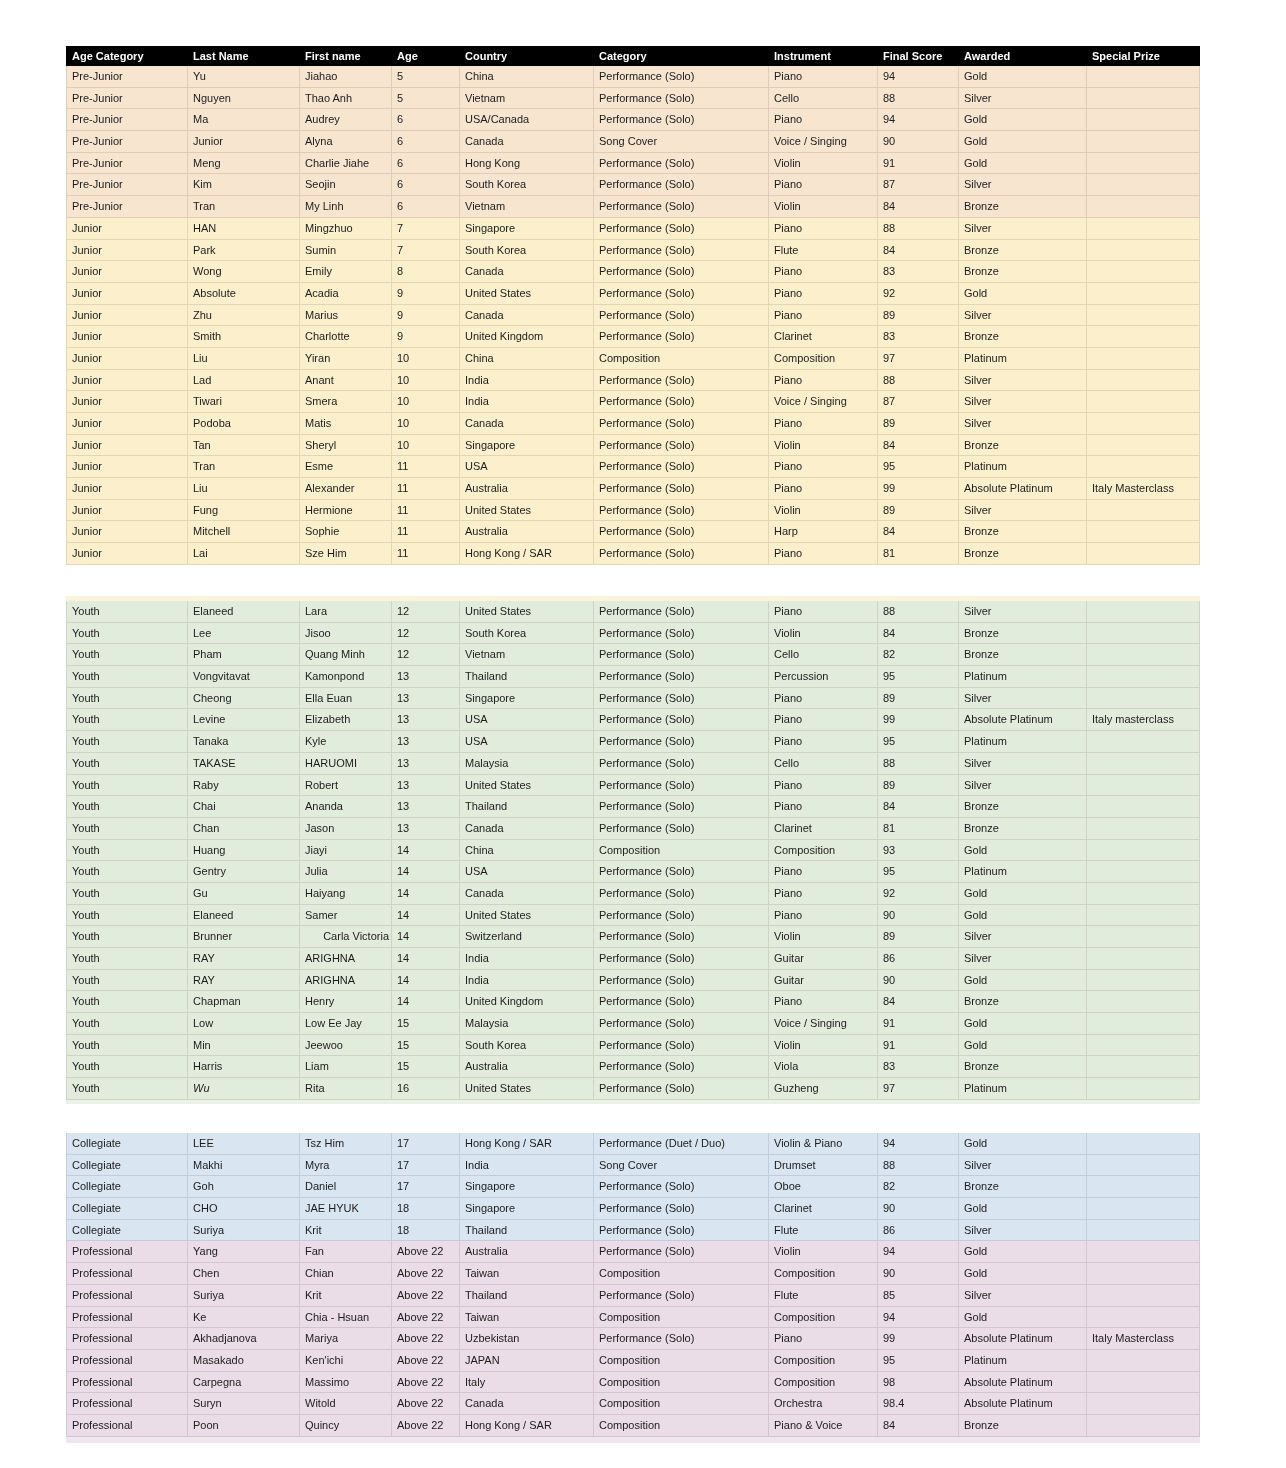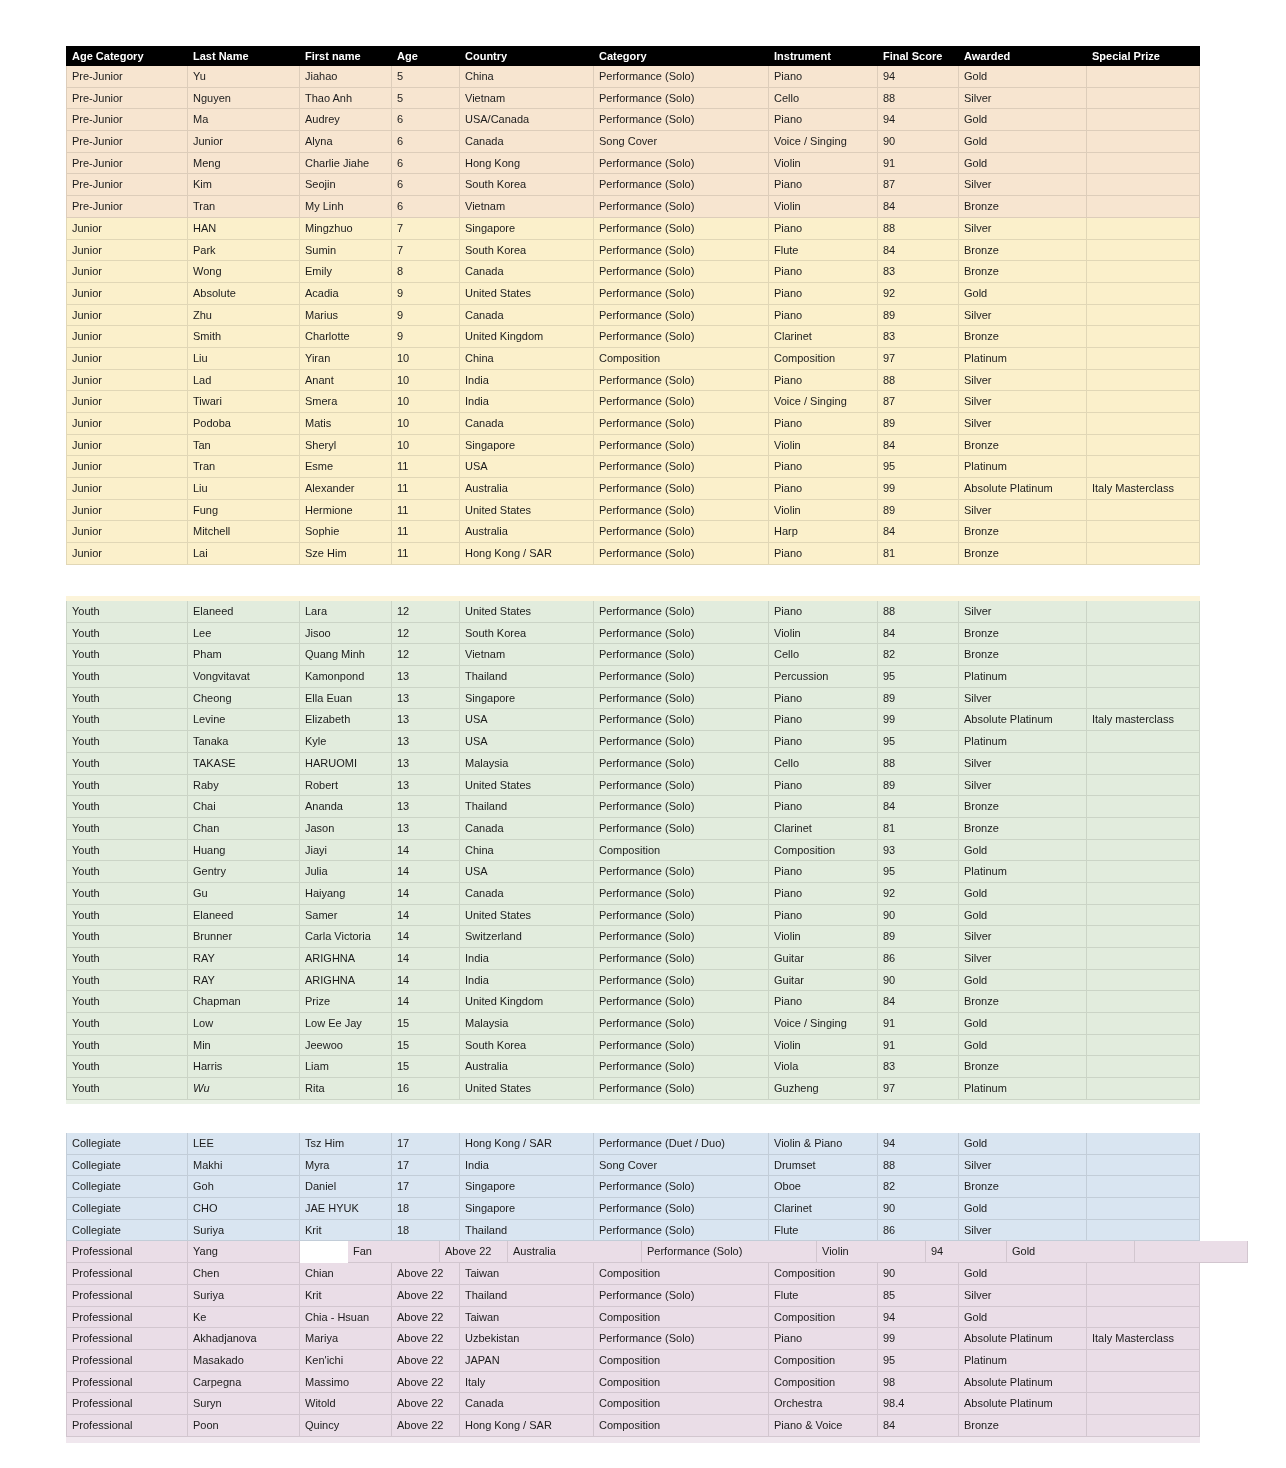--- a/index.html
+++ b/index.html
@@ -510,21 +510,21 @@
           <div class="cell" style="width: 134px; background: rgb(226, 236, 221);">United States</div>
           <div class="cell" style="width: 175px; background: rgb(226, 236, 221);">Performance (Solo)</div>
           <div class="cell" style="width: 109px; background: rgb(226, 236, 221);">Piano</div>
           <div class="cell" style="width: 81px; background: rgb(226, 236, 221);">90</div>
           <div class="cell" style="width: 128px; background: rgb(226, 236, 221);">Gold</div>
           <div class="cell" style="width: 113px; background: rgb(226, 236, 221);"></div>
         </div>
         <div class="row">
           <div class="cell" style="width: 122px; background: rgb(226, 236, 221);">Youth</div>
           <div class="cell" style="width: 112px; background: rgb(226, 236, 221);">Brunner</div>
-          <div class="cell" style="width: 92px; background: rgb(226, 236, 221);">Carla Victoria</div>
+          <div class="cell" style="width: 92px; background: rgb(226, 236, 221); text-align: right;">Carla Victoria</div>
           <div class="cell" style="width: 68px; background: rgb(226, 236, 221);">14</div>
           <div class="cell" style="width: 134px; background: rgb(226, 236, 221);">Switzerland</div>
           <div class="cell" style="width: 175px; background: rgb(226, 236, 221);">Performance (Solo)</div>
           <div class="cell" style="width: 109px; background: rgb(226, 236, 221);">Violin</div>
           <div class="cell" style="width: 81px; background: rgb(226, 236, 221);">89</div>
           <div class="cell" style="width: 128px; background: rgb(226, 236, 221);">Silver</div>
           <div class="cell" style="width: 113px; background: rgb(226, 236, 221);"></div>
         </div>
         <div class="row">
           <div class="cell" style="width: 122px; background: rgb(226, 236, 221);">Youth</div>
@@ -546,21 +546,21 @@
           <div class="cell" style="width: 134px; background: rgb(226, 236, 221);">India</div>
           <div class="cell" style="width: 175px; background: rgb(226, 236, 221);">Performance (Solo)</div>
           <div class="cell" style="width: 109px; background: rgb(226, 236, 221);">Guitar</div>
           <div class="cell" style="width: 81px; background: rgb(226, 236, 221);">90</div>
           <div class="cell" style="width: 128px; background: rgb(226, 236, 221);">Gold</div>
           <div class="cell" style="width: 113px; background: rgb(226, 236, 221);"></div>
         </div>
         <div class="row">
           <div class="cell" style="width: 122px; background: rgb(226, 236, 221);">Youth</div>
           <div class="cell" style="width: 112px; background: rgb(226, 236, 221);">Chapman</div>
-          <div class="cell" style="width: 92px; background: rgb(226, 236, 221);">Prize</div>
+          <div class="cell" style="width: 92px; background: rgb(226, 236, 221);">Henry</div>
           <div class="cell" style="width: 68px; background: rgb(226, 236, 221);">14</div>
           <div class="cell" style="width: 134px; background: rgb(226, 236, 221);">United Kingdom</div>
           <div class="cell" style="width: 175px; background: rgb(226, 236, 221);">Performance (Solo)</div>
           <div class="cell" style="width: 109px; background: rgb(226, 236, 221);">Piano</div>
           <div class="cell" style="width: 81px; background: rgb(226, 236, 221);">84</div>
           <div class="cell" style="width: 128px; background: rgb(226, 236, 221);">Bronze</div>
           <div class="cell" style="width: 113px; background: rgb(226, 236, 221);"></div>
         </div>
         <div class="row">
           <div class="cell" style="width: 122px; background: rgb(226, 236, 221);">Youth</div>
@@ -673,21 +673,21 @@
           <div class="cell" style="width: 134px; background: rgb(217, 229, 241);">Thailand</div>
           <div class="cell" style="width: 175px; background: rgb(217, 229, 241);">Performance (Solo)</div>
           <div class="cell" style="width: 109px; background: rgb(217, 229, 241);">Flute</div>
           <div class="cell" style="width: 81px; background: rgb(217, 229, 241);">86</div>
           <div class="cell" style="width: 128px; background: rgb(217, 229, 241);">Silver</div>
           <div class="cell" style="width: 113px; background: rgb(217, 229, 241);"></div>
         </div>
         <div class="row">
           <div class="cell" style="width: 122px; background: rgb(234, 221, 231);">Professional</div>
           <div class="cell" style="width: 112px; background: rgb(234, 221, 231);">Yang</div>
-          <div class="cell" style="width: 92px; background: rgb(234, 221, 231); margin-left: 48px;">Fan</div>
+          <div class="cell" style="width: 92px; background: rgb(234, 221, 231);">Fan</div>
           <div class="cell" style="width: 68px; background: rgb(234, 221, 231);">Above 22</div>
           <div class="cell" style="width: 134px; background: rgb(234, 221, 231);">Australia</div>
           <div class="cell" style="width: 175px; background: rgb(234, 221, 231);">Performance (Solo)</div>
           <div class="cell" style="width: 109px; background: rgb(234, 221, 231);">Violin</div>
           <div class="cell" style="width: 81px; background: rgb(234, 221, 231);">94</div>
           <div class="cell" style="width: 128px; background: rgb(234, 221, 231);">Gold</div>
           <div class="cell" style="width: 113px; background: rgb(234, 221, 231);"></div>
         </div>
         <div class="row">
           <div class="cell" style="width: 122px; background: rgb(234, 221, 231);">Professional</div>

